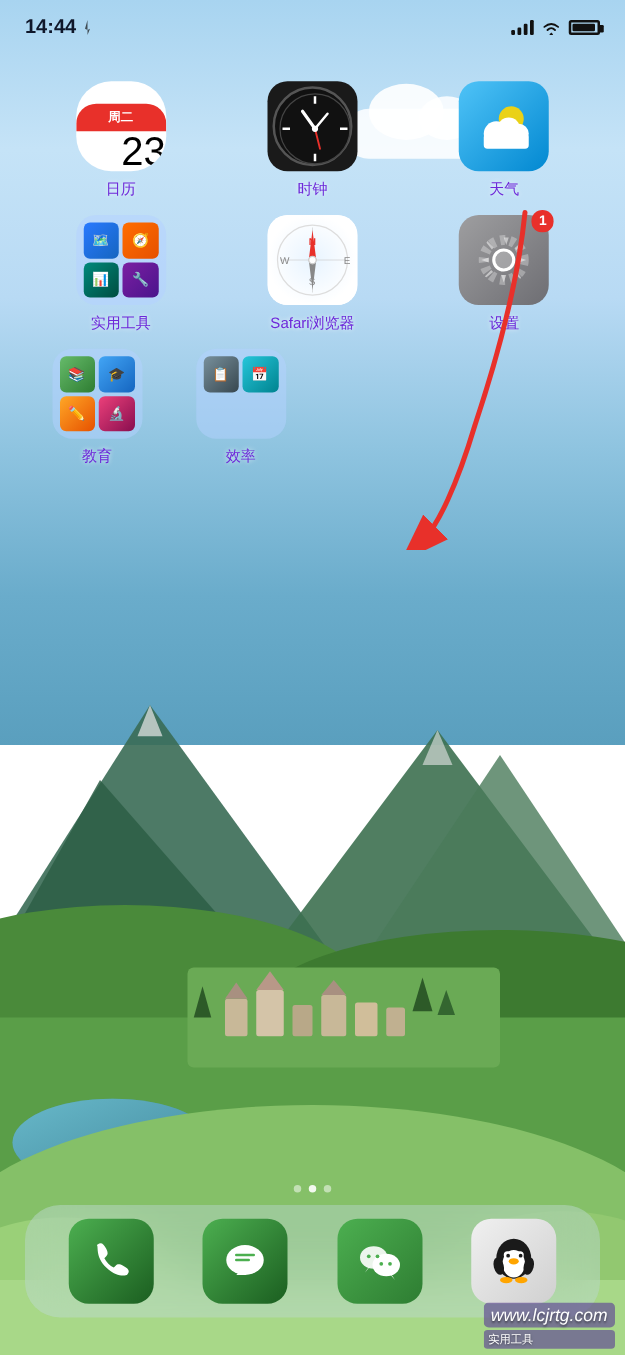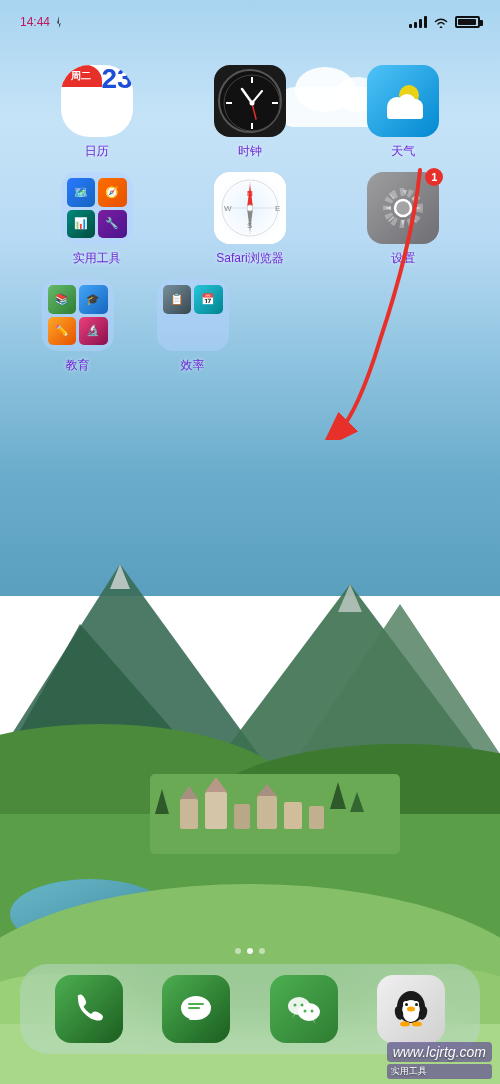--- a/index.html
+++ b/index.html
@@ -172,23 +172,23 @@
       height: 22px;
       display: flex;
       align-items: center;
       justify-content: center;
       font-size: 10px;
       color: white;
       font-weight: 600;
       border-radius: 16px 16px 0 0;
     }
     .cal-date {
-      font-size: 28px;
-      font-weight: 700;
-      color: #1d4ed8;
+      font-size: 32px;
+      font-weight: 400;
+      color: #000000;
       line-height: 1;
     }
 
     
     .icon-mail {
       background: linear-gradient(135deg, #2979FF, #1565C0);
     }
 
     
     .icon-weather {
@@ -358,21 +358,21 @@
     <ellipse cx="250" cy="620" rx="300" ry="120" fill="#85c068"></ellipse>
     <ellipse cx="50" cy="650" rx="100" ry="60" fill="#9ad078"></ellipse>
     <ellipse cx="450" cy="640" rx="100" ry="55" fill="#92c870"></ellipse>
 
     <rect x="0" y="640" width="500" height="60" fill="#a8d888"></rect>
   </svg>
 </div>
 
 <div class="status-bar">
   <div style="display:flex;align-items:center;gap:4px;">
-    <span style="font-size:12px;font-weight:400;color:#be185d;">14:44</span>
+    <span style="font-size:16px;font-weight:700;color:#0f172a;">14:44</span>
     <svg width="10" height="12" viewBox="0 0 10 12">
       <path d="M5 0 L5 12 L7 7 L5 8 L3 7 Z" fill="#111" opacity="0.7"></path>
     </svg>
   </div>
   <div class="status-icons">
 
     <div class="signal-bars">
       <div class="bar" style="height:4px;"></div>
       <div class="bar" style="height:6px;"></div>
       <div class="bar" style="height:9px;"></div>
@@ -389,21 +389,21 @@
       <div class="battery-fill"></div>
     </div>
   </div>
 </div>
 
 <div class="app-grid">
 
   <div class="app-row">
 
     <div class="app-item">
-      <div class="app-icon icon-calendar" style="background:#fff;border-radius:28px;overflow:hidden;padding:0;display:flex;flex-direction:row;align-items:flex-start;justify-content:flex-end;">
+      <div class="app-icon icon-calendar" style="background:#fff;border-radius:28px;overflow:hidden;padding:0;display:flex;flex-direction:column;align-items:flex-end;justify-content:flex-end;">
         <div class="cal-top">周二</div>
         <div class="cal-date">23</div>
       </div>
       <div class="app-label">日历</div>
     </div>
 
 
     <div class="app-item">
       <div class="app-icon" style="padding:0;background:transparent;">
         <div class="clock-face">

